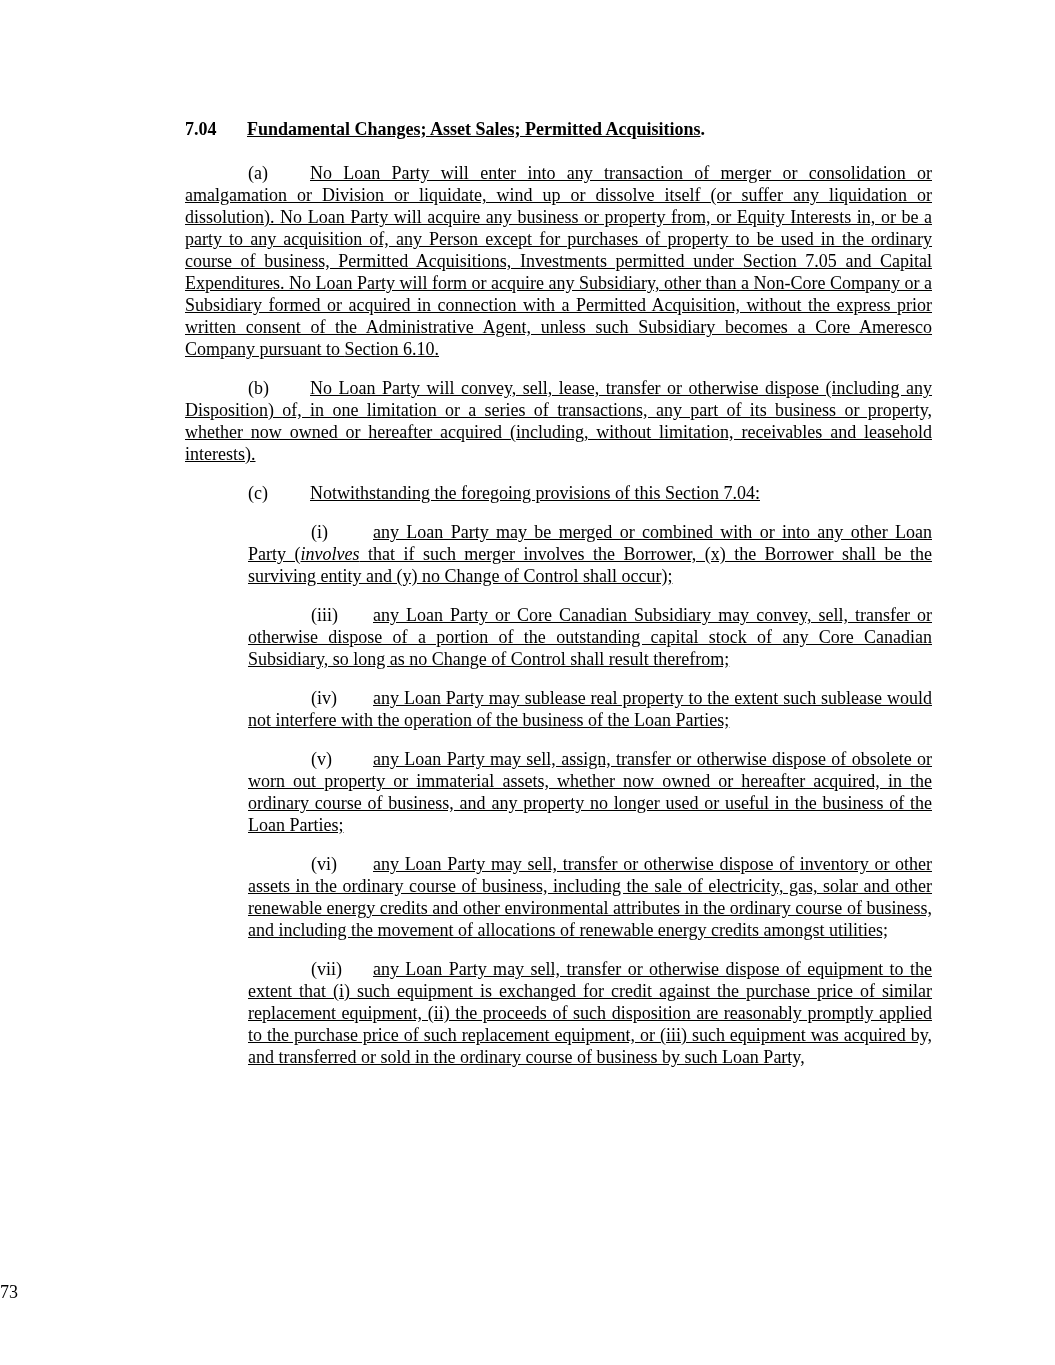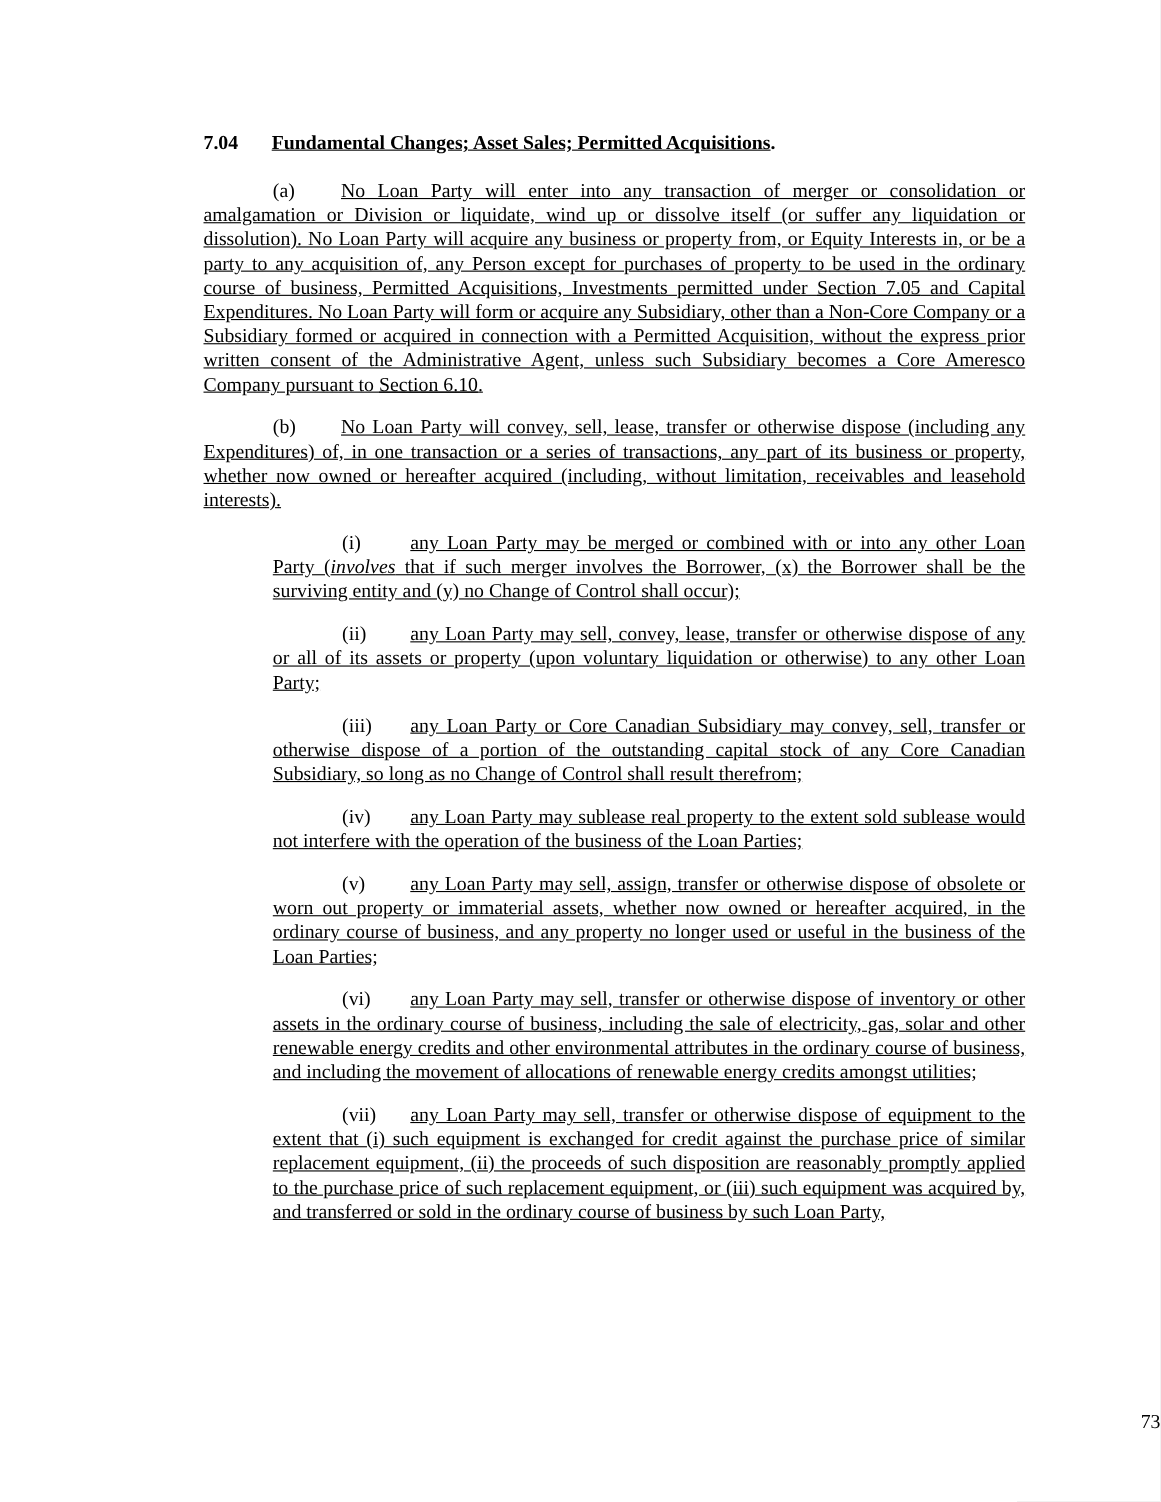--- a/index.html
+++ b/index.html
@@ -45,43 +45,43 @@
     width: 62px;
     text-indent: 0;
   }
   .ref { text-decoration: underline; }
   .em { font-style: italic; }
   .footer {
     position: absolute;
     left: 0;
     width: 1055px;
     top: 1281px;
-    text-align: right;
+    text-align: left;
   }
 </style>
 </head>
 <body>
 
 <div class="page">
   <div class="content">
 
     <p class="heading"><span class="hnum">7.04</span><span class="htitle">Fundamental Changes; Asset Sales; Permitted Acquisitions</span><span>.</span></p>
 
     <p class="para"><span class="lbl">(a)</span><span>No Loan Party will enter into any transaction of merger or consolidation or amalgamation or Division or liquidate, wind up or dissolve itself (or suffer any liquidation or dissolution).  No Loan Party will acquire any business or property from, or Equity Interests in, or be a party to any acquisition of, any Person except for purchases of property to be used in the ordinary course of business, Permitted Acquisitions, Investments permitted under </span><span class="ref">Section 7.05</span><span> and Capital Expenditures.  No Loan Party will form or acquire any Subsidiary, other than a Non-Core Company or a Subsidiary formed or acquired in connection with a Permitted Acquisition, without the express prior written consent of the Administrative Agent, unless such Subsidiary becomes a Core Ameresco Company pursuant to </span><span class="ref">Section 6.10</span><span>.</span></p>
 
-    <p class="para"><span class="lbl">(b)</span><span>No Loan Party will convey, sell, lease, transfer or otherwise dispose (including any Expenditures) of, in one transaction or a series of transactions, any part of its business or property, whether now owned or hereafter acquired (including, without limitation, receivables and leasehold interests).</span></p>
+    <p class="para"><span class="lbl">(b)</span><span>No Loan Party will convey, sell, lease, transfer or otherwise dispose (including any Disposition) of, in one limitation or a series of transactions, any part of its business or property, whether now owned or hereafter acquired (including, without limitation, receivables and leasehold interests).</span></p>
 
+    <p class="para"><span class="lbl">(c)</span><span>Notwithstanding the foregoing provisions of this </span><span class="ref">Section 7.04</span><span>:</span></p>
 
     <p class="para sub"><span class="lbl">(i)</span><span>any Loan Party may be merged or combined with or into any other Loan Party (</span><span class="em">involves</span><span> that if such merger involves the Borrower, (x) the Borrower shall be the surviving entity and (y) no Change of Control shall occur);</span></p>
 
-    <p class="para sub"><span class="lbl">(ii)</span><span>any Loan Party may sell, convey, lease, transfer or otherwise dispose of any or all of its assets or property (upon voluntary liquidation or otherwise) to any other Loan Party;</span></p>
 
     <p class="para sub"><span class="lbl">(iii)</span><span>any Loan Party or Core Canadian Subsidiary may convey, sell, transfer or otherwise dispose of a portion of the outstanding capital stock of any Core Canadian Subsidiary, so long as no Change of Control shall result therefrom;</span></p>
 
-    <p class="para sub"><span class="lbl">(iv)</span><span>any Loan Party may sublease real property to the extent sold sublease would not interfere with the operation of the business of the Loan Parties;</span></p>
+    <p class="para sub"><span class="lbl">(iv)</span><span>any Loan Party may sublease real property to the extent such sublease would not interfere with the operation of the business of the Loan Parties;</span></p>
 
     <p class="para sub"><span class="lbl">(v)</span><span>any Loan Party may sell, assign, transfer or otherwise dispose of obsolete or worn out property or immaterial assets, whether now owned or hereafter acquired, in the ordinary course of business, and any property no longer used or useful in the business of the Loan Parties;</span></p>
 
     <p class="para sub"><span class="lbl">(vi)</span><span>any Loan Party may sell, transfer or otherwise dispose of inventory or other assets in the ordinary course of business, including the sale of electricity, gas, solar and other renewable energy credits and other environmental attributes in the ordinary course of business, and including the movement of allocations of renewable energy credits amongst utilities;</span></p>
 
     <p class="para sub"><span class="lbl">(vii)</span><span>any Loan Party may sell, transfer or otherwise dispose of equipment to the extent that (i) such equipment is exchanged for credit against the purchase price of similar replacement equipment, (ii) the proceeds of such disposition are reasonably promptly applied to the purchase price of such replacement equipment, or (iii) such equipment was acquired by, and transferred or sold in the ordinary course of business by such Loan Party,</span></p>
 
   </div>
 
   <div class="footer">73</div>

